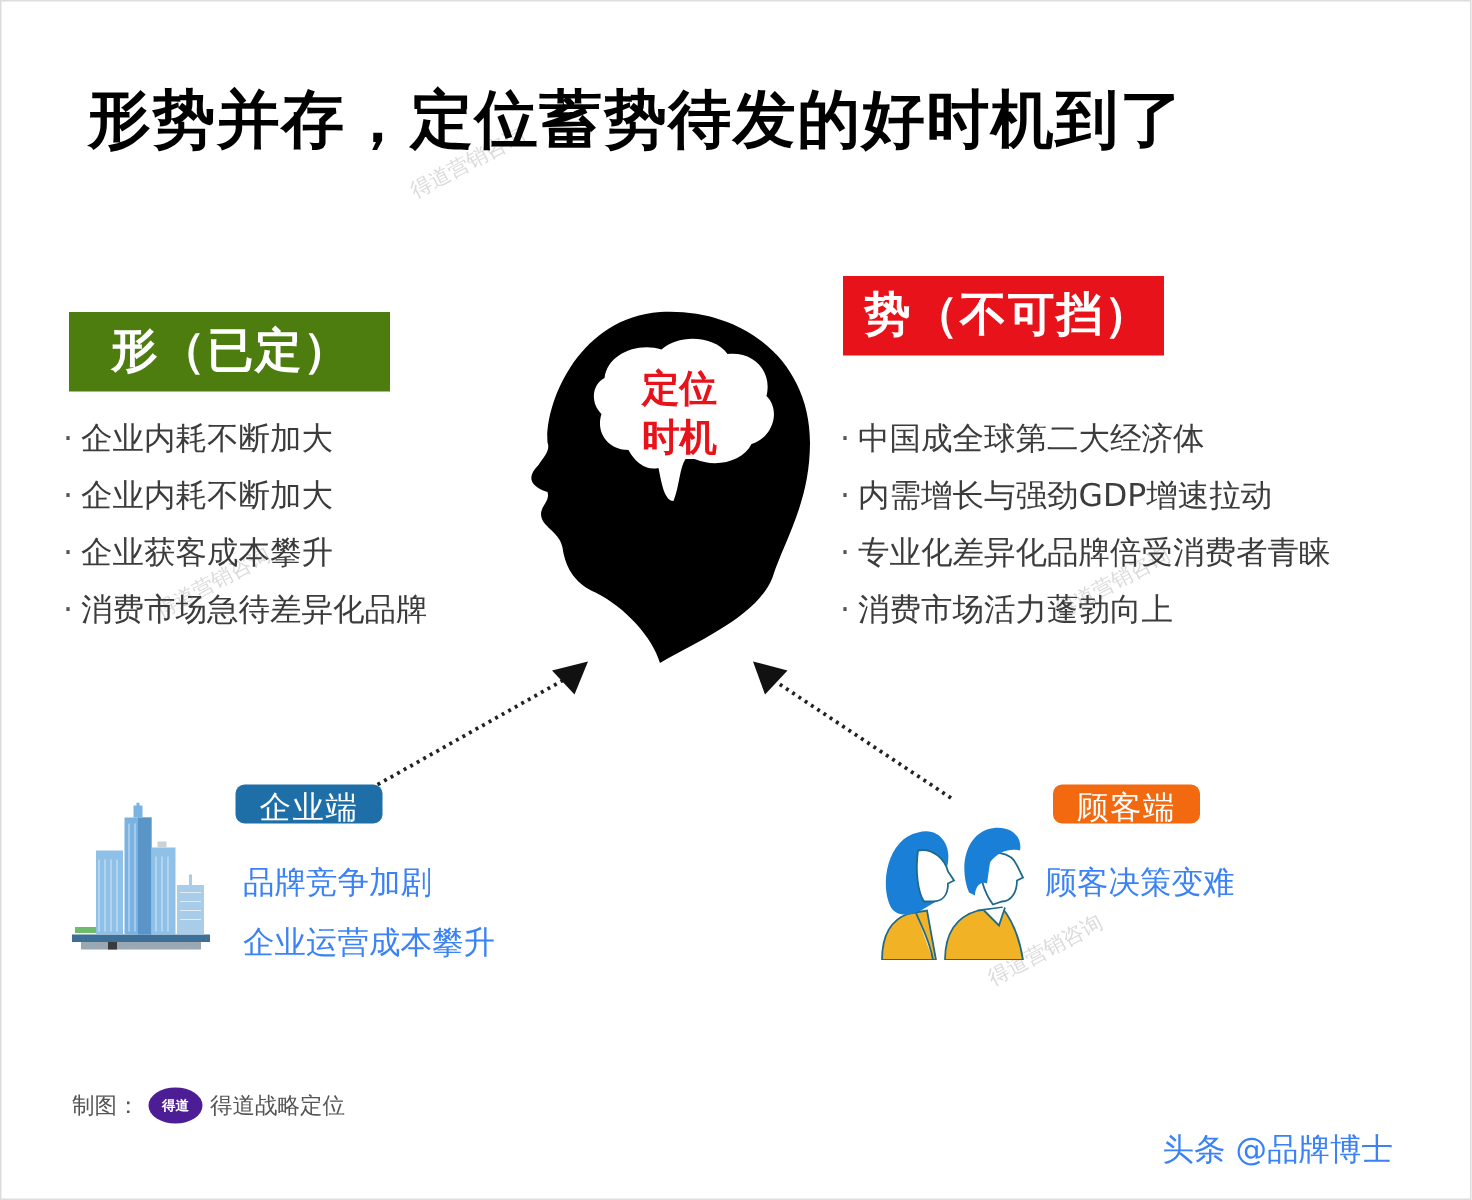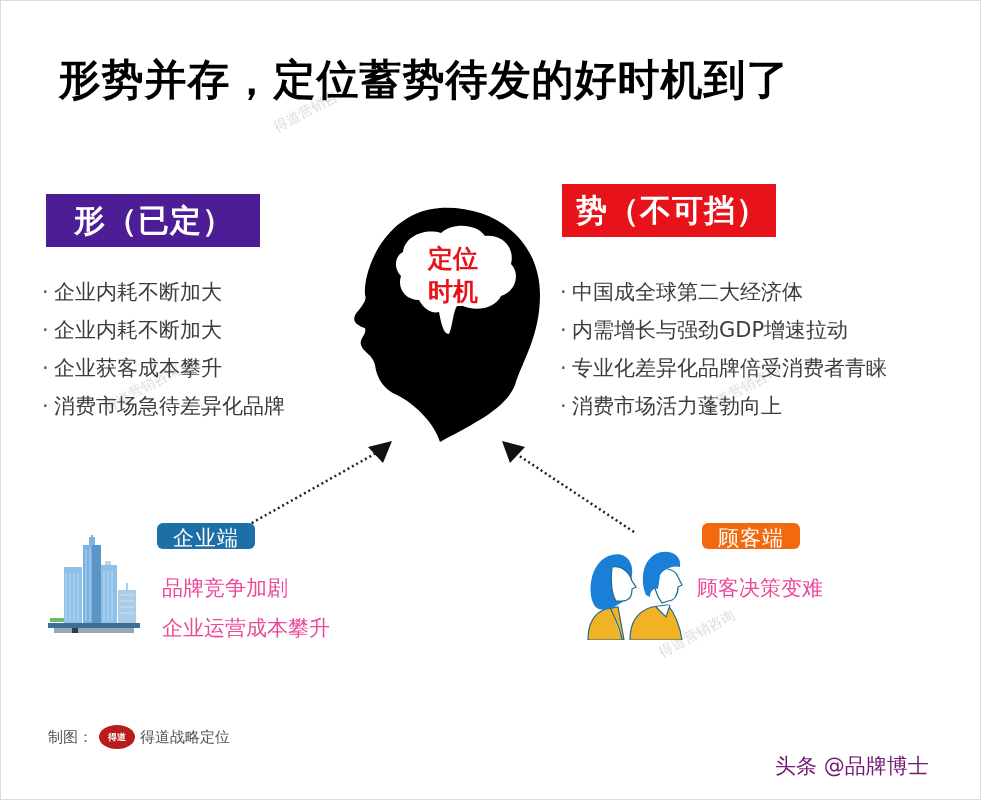--- a/index.html
+++ b/index.html
@@ -1,41 +1,41 @@
 <!DOCTYPE html>
 <html><head>
 <meta charset="utf-8">
 <style>
   html,body{margin:0;padding:0;}
   body{width:981px;height:800px;background:#ffffff;position:relative;overflow:hidden;font-family:"DejaVu Sans","Liberation Sans",sans-serif;}
   .frame{position:absolute;left:0;top:0;width:979px;height:798px;border:1px solid #dcdcdc;}
   .title{position:absolute;left:0;top:52px;width:848px;text-align:center;font-size:42px;font-weight:bold;color:#000;letter-spacing:1px;}
   .heading{position:absolute;height:53px;line-height:53px;font-size:31px;font-weight:bold;color:#fff;padding-left:28px;box-sizing:border-box;letter-spacing:1px;}
-  .heading.left{left:46px;top:194px;width:214px;background:#4c1d95;}
+  .heading.left{left:46px;top:208px;width:214px;background:#4d7c0f;}
   .heading.right{left:562px;top:184px;width:214px;background:#e8131a;padding-left:14px;}
   .list{position:absolute;margin:0;padding:0;list-style:none;}
   .list li{font-size:21px;color:#3c3c3c;height:38px;line-height:38px;white-space:nowrap;}
   .list li .dot{display:inline-block;width:12px;color:#555;}
   .list.left{left:42px;top:273px;}
   .list.right{left:560px;top:273px;}
   .head{position:absolute;left:345px;top:200px;width:200px;height:245px;}
   .brain-text{position:absolute;left:418px;top:242px;width:70px;text-align:center;font-size:25px;font-weight:bold;color:#e8131a;line-height:33px;}
   .arrows{position:absolute;left:0;top:0;width:981px;height:800px;pointer-events:none;}
   .badge{position:absolute;height:26px;line-height:31px;font-size:21px;color:#fff;border-radius:6px;text-align:center;padding:0 8px;letter-spacing:1px;}
   .badge.company{left:157px;top:523px;width:82px;background:#1e6fa8;}
   .badge.customer{left:702px;top:523px;width:82px;background:#f2690f;}
   .sub{position:absolute;margin:0;padding:0;list-style:none;}
-  .sub li{font-size:21px;color:#ec4899;height:40px;line-height:40px;white-space:nowrap;}
+  .sub li{font-size:21px;color:#3b82f6;height:40px;line-height:40px;white-space:nowrap;}
   .sub.company{left:162px;top:568px;}
   .sub.customer{left:697px;top:568px;}
   .building{position:absolute;left:46px;top:535px;width:96px;height:102px;}
   .people{position:absolute;left:584px;top:545px;width:110px;height:95px;}
   .credit{position:absolute;left:48px;top:725px;font-size:15px;color:#555;display:flex;align-items:center;}
-  .credit .logo{width:36px;height:24px;border-radius:50%;background:#b91c1c;color:#fff;font-size:9px;display:inline-flex;align-items:center;justify-content:center;margin:0 5px 0 6px;font-weight:bold;}
-  .source{position:absolute;left:775px;top:752px;font-size:21px;color:#701a75;}
+  .credit .logo{width:36px;height:24px;border-radius:50%;background:#4c1d95;color:#fff;font-size:9px;display:inline-flex;align-items:center;justify-content:center;margin:0 5px 0 6px;font-weight:bold;}
+  .source{position:absolute;left:775px;top:752px;font-size:21px;color:#3b82f6;}
   .wm{position:absolute;font-size:14px;color:rgba(150,150,150,0.35);transform:rotate(-28deg);white-space:nowrap;}
 </style>
 </head>
 <body>
 
 <div class="frame"></div>
 
 <div class="wm" style="left:270px;top:100px;">得道营销咨询</div>
 <div class="wm" style="left:430px;top:290px;">得道营销咨询</div>
 <div class="wm" style="left:100px;top:380px;">得道营销咨询</div>

